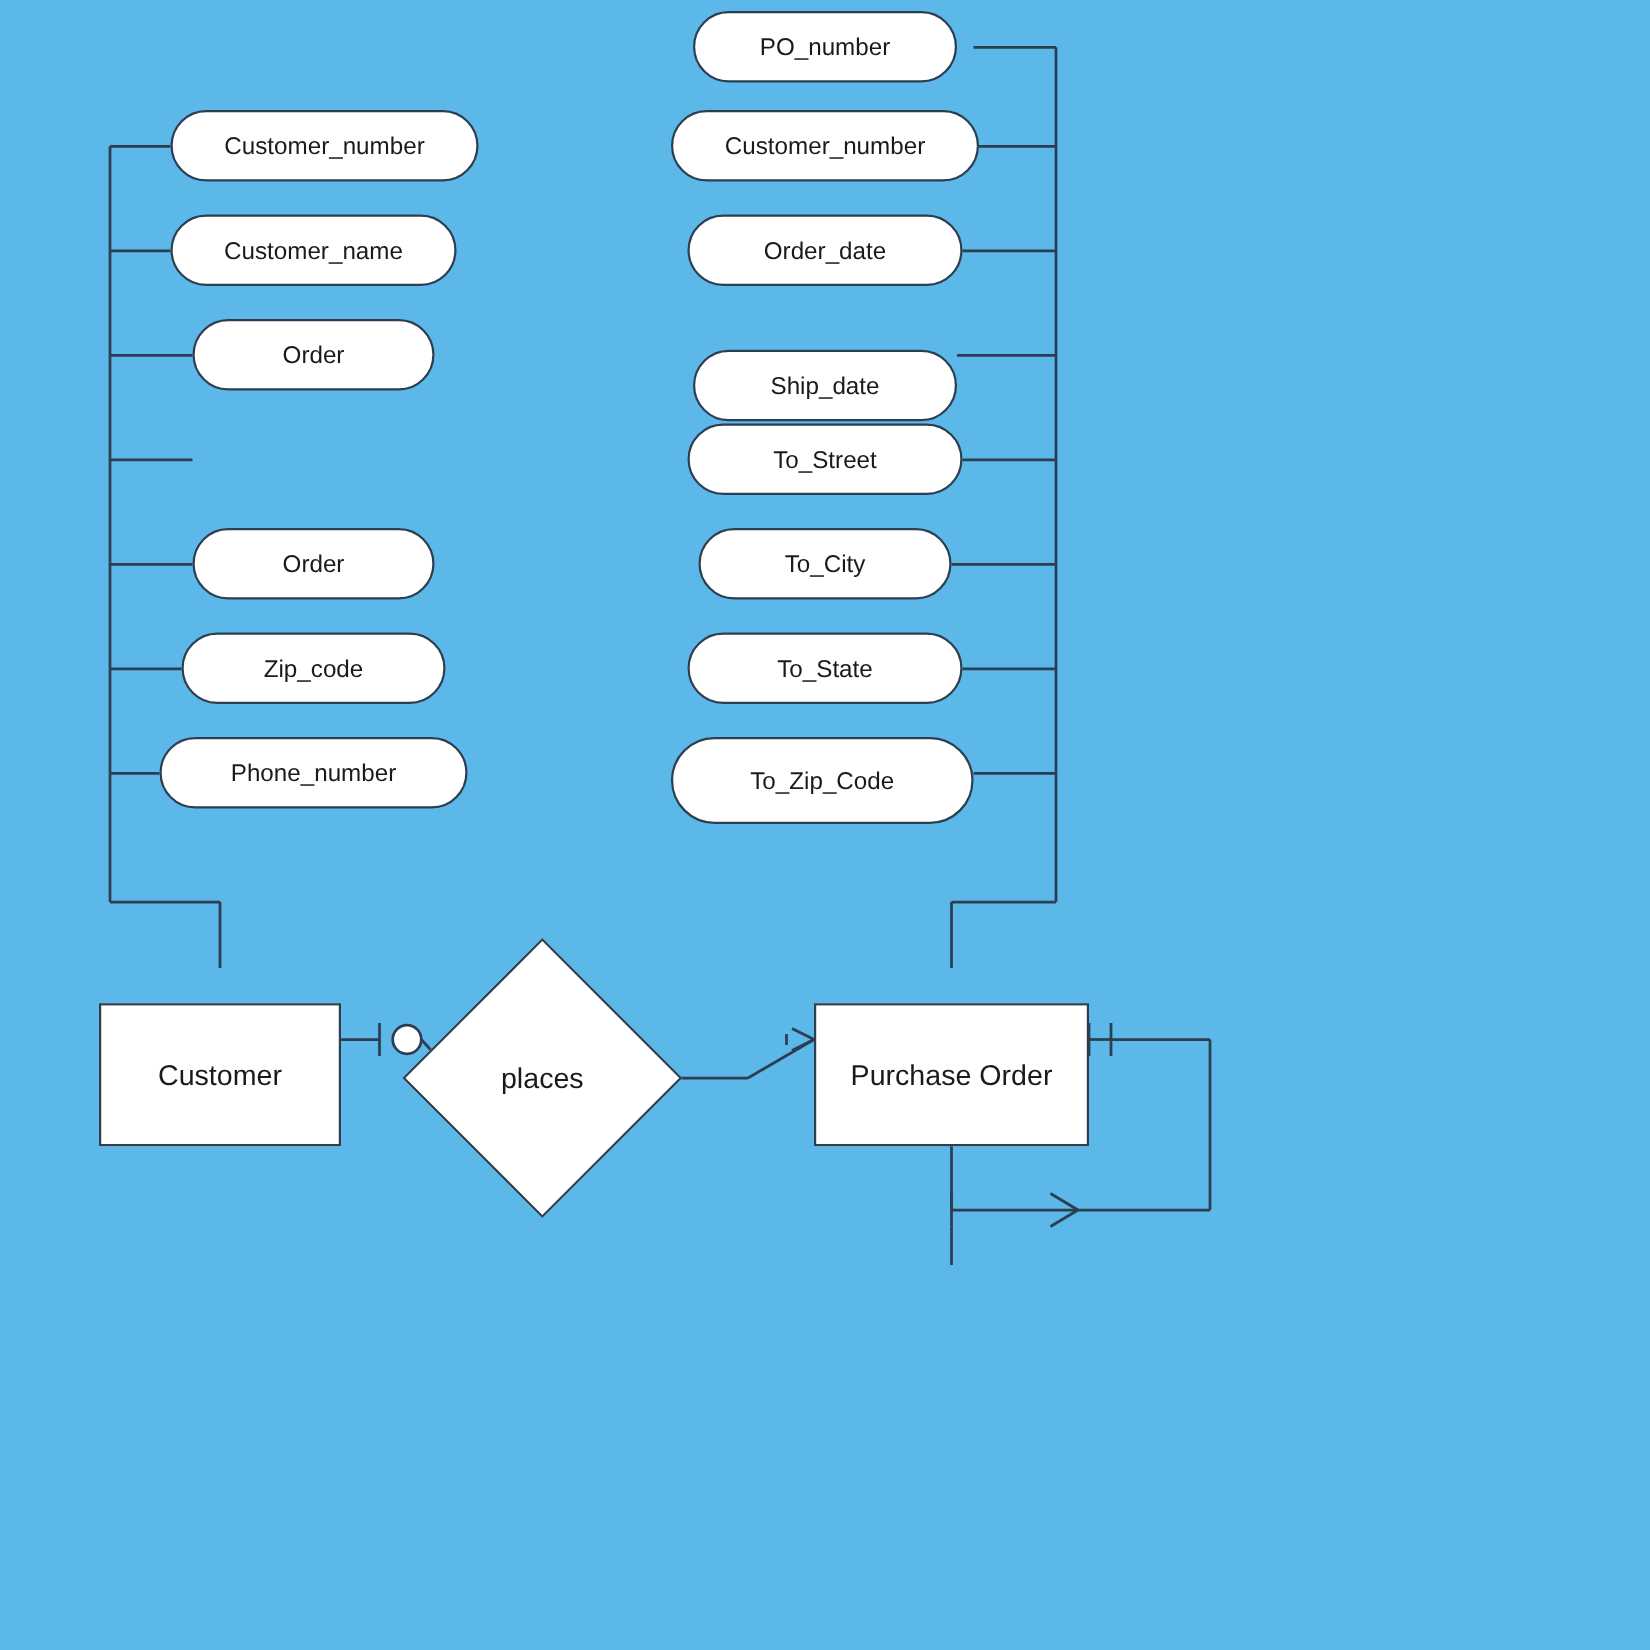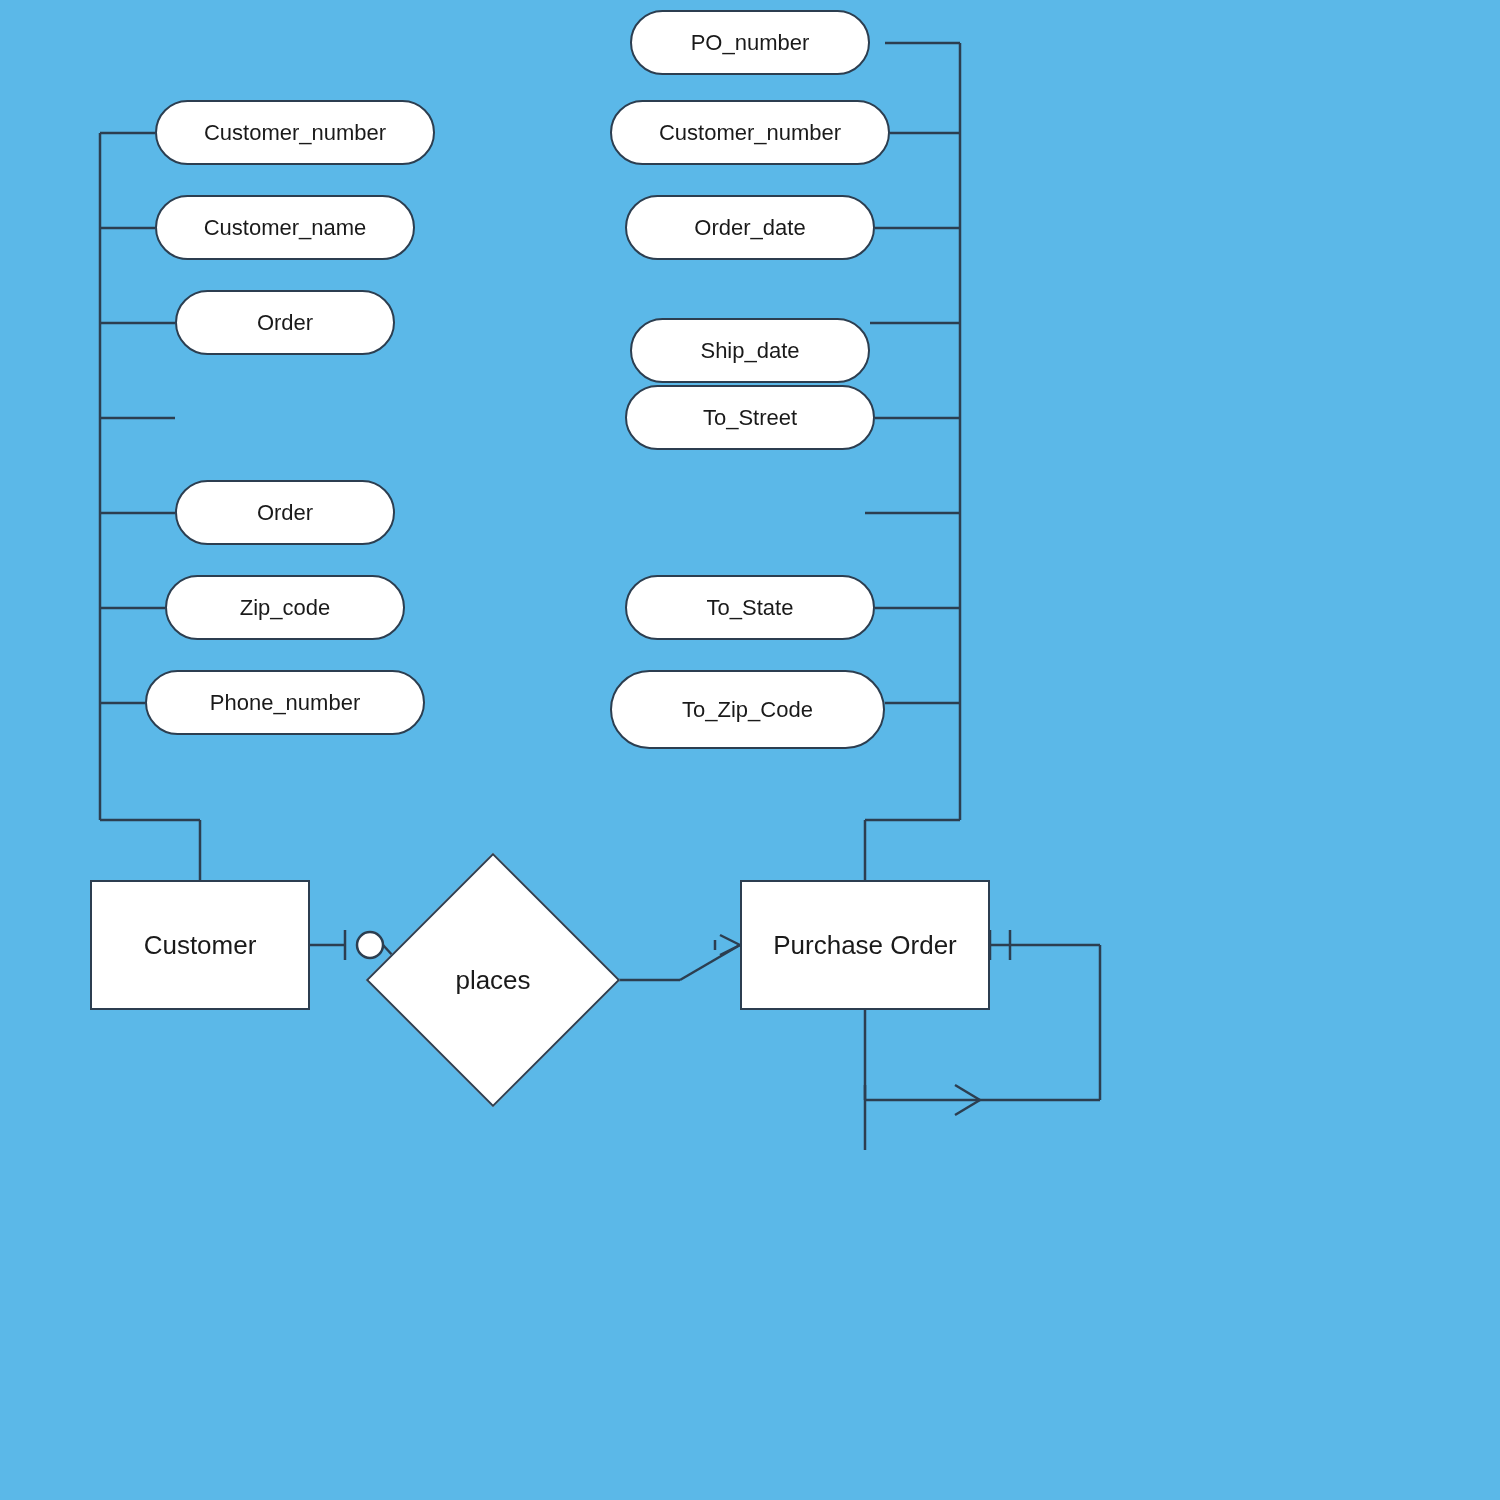--- a/index.html
+++ b/index.html
@@ -47,20 +47,21 @@
     .rect-node {
       position: absolute;
       background: white;
       border: 2.5px solid #2c3e50;
       display: flex;
       align-items: center;
       justify-content: center;
       font-size: 26px;
       font-weight: 500;
       color: #1a1a1a;
+      margin-top: 32px;
     }
 
     
     .diamond-node {
       position: absolute;
       display: flex;
       align-items: center;
       justify-content: center;
     }
 
@@ -185,20 +186,23 @@
   </div>
 
   <div class="oval-node" style="left:630px; top:290px; width:240px; height:65px;margin-top:28px;">
     <span>Ship_date</span>
   </div>
 
   <div class="oval-node" style="left:625px; top:385px; width:250px; height:65px;">
     <span>To_Street</span>
   </div>
 
+  <div class="oval-node" style="left:635px; top:480px; width:230px; height:65px;">
+    <span>To_City</span>
+  </div>
 
   <div class="oval-node" style="left:625px; top:575px; width:250px; height:65px;">
     <span>To_State</span>
   </div>
 
   <div class="oval-node" style="left:610px; top:670px; width:275px; height:79px;">
     <span>To_Zip_Code</span>
   </div>
 
   <div class="rect-node" style="left:90px; top:880px; width:220px; height:130px;">

